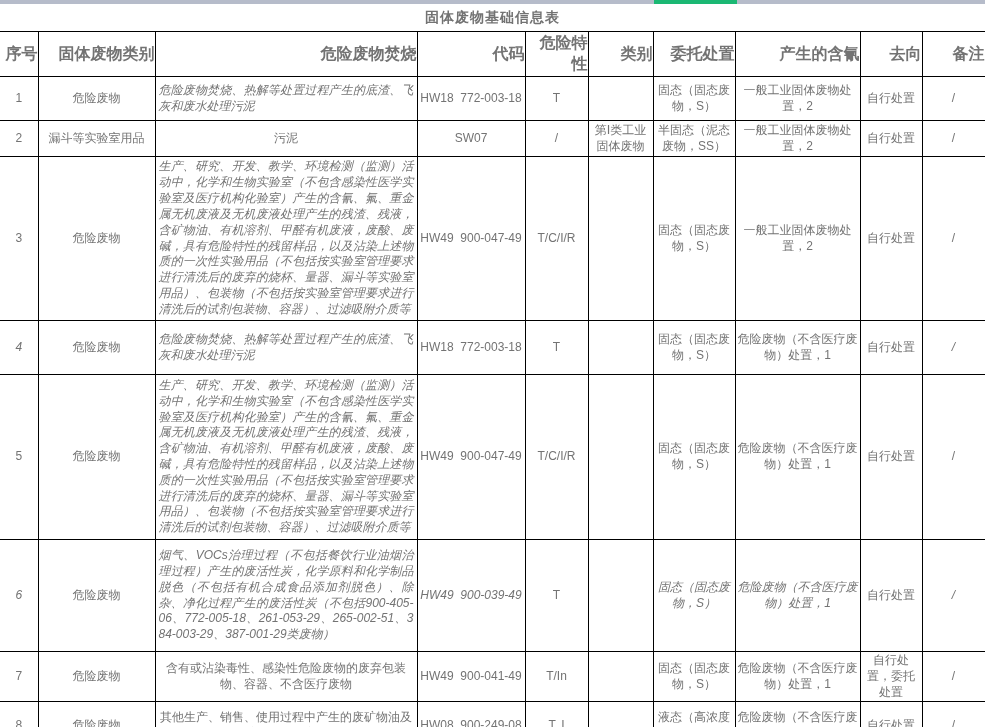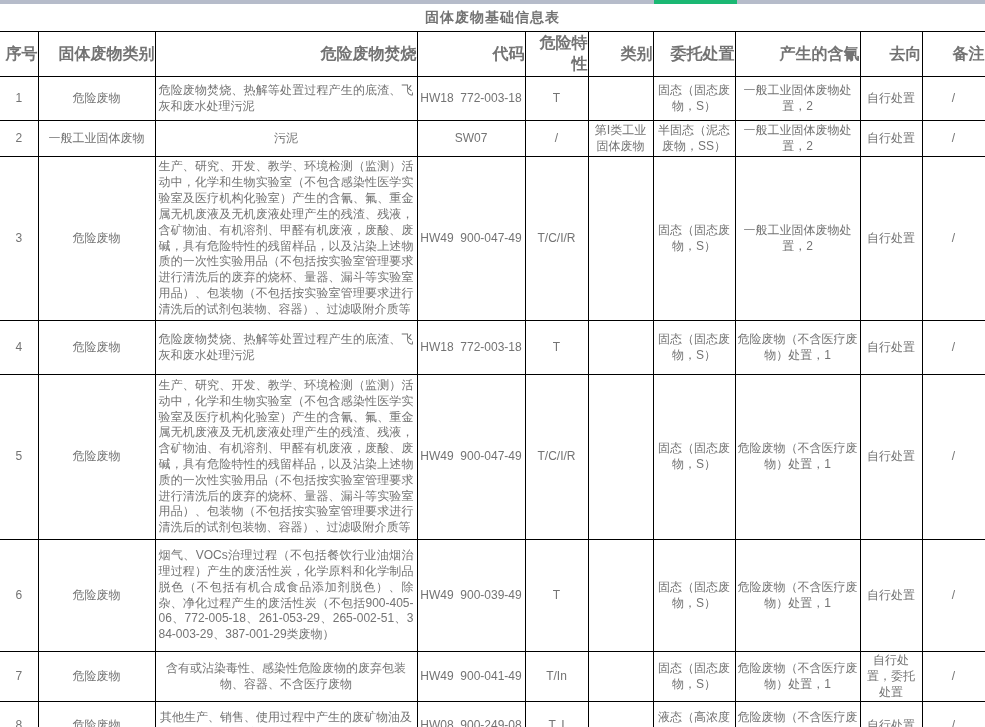--- a/index.html
+++ b/index.html
@@ -26,21 +26,21 @@
   table.waste td{font-size:12px;line-height:1.32;}
   thead tr{height:28px;}
   tbody tr:nth-child(1){height:44px;}
   tbody tr:nth-child(2){height:36px;}
   tbody tr:nth-child(3){height:164px;}
   tbody tr:nth-child(4){height:54px;}
   tbody tr:nth-child(5){height:165px;}
   tbody tr:nth-child(6){height:112px;}
   tbody tr:nth-child(7){height:39px;}
   tbody tr:nth-child(8){height:48px;}
-  td.al{text-align:left;}
+  td.al{text-align:left;font-style:italic;}
   td:nth-child(3).al{text-align:justify;text-align-last:left;padding:1px 3px;}
 </style>
 </head>
 <body>
 
 <div class="screen">
 
   <div class="top-scrollbar" style="background: rgb(182, 188, 202);">
     <div class="thumb" style="background: rgb(27, 184, 115);"></div>
   </div>
@@ -82,21 +82,21 @@
           <td>HW18  772-003-18</td>
           <td>T</td>
           <td></td>
           <td>固态（固态废物，S）</td>
           <td>一般工业固体废物处置，2</td>
           <td>自行处置</td>
           <td>/</td>
         </tr>
         <tr>
           <td>2</td>
-          <td>一般工业固体废物</td>
+          <td>漏斗等实验室用品</td>
           <td>污泥</td>
           <td>SW07</td>
           <td>/</td>
           <td>第Ⅰ类工业固体废物</td>
           <td>半固态（泥态废物，SS）</td>
           <td>一般工业固体废物处置，2</td>
           <td>自行处置</td>
           <td>/</td>
         </tr>
         <tr>

